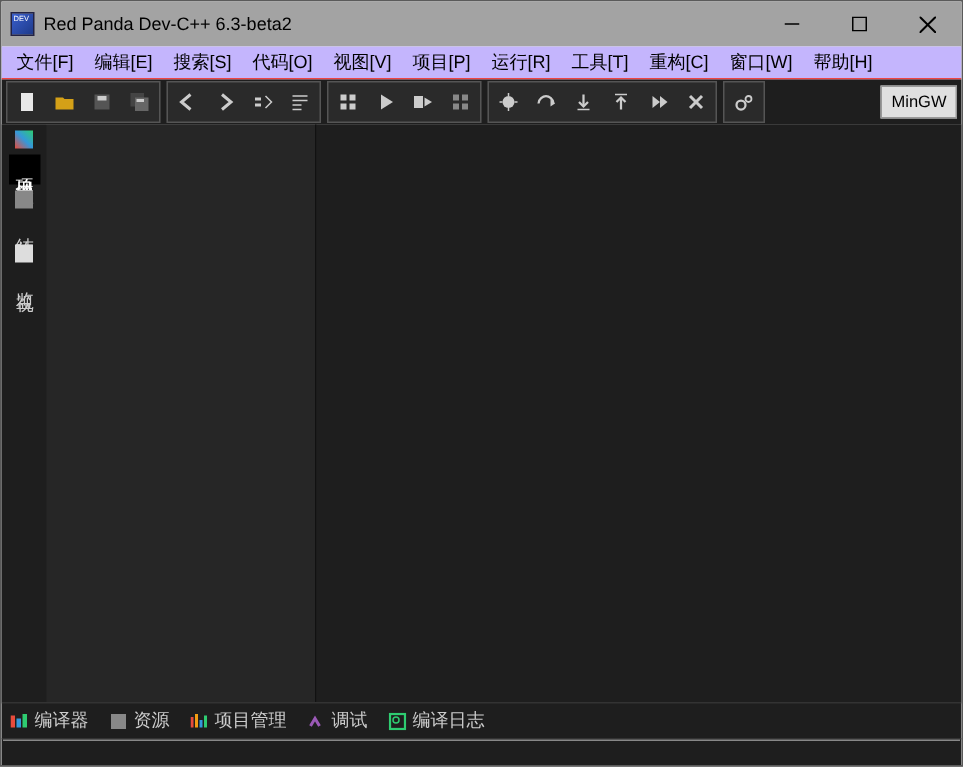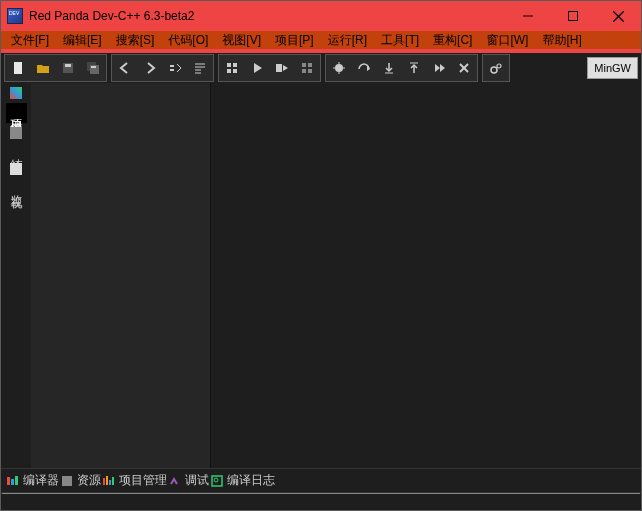--- a/index.html
+++ b/index.html
@@ -1,38 +1,38 @@
 <!DOCTYPE html>
 <html><head>
 <meta charset="utf-8">
 <style>
 * { margin: 0; padding: 0; box-sizing: border-box; font-family: "Microsoft YaHei", "SimSun", sans-serif; }
 body { width: 642px; height: 511px; background: #fff; border: 1px solid #5a5a5a; overflow: hidden; display: flex; flex-direction: column; }
-.titlebar { height: 30px; background: #ef4444; display: flex; align-items: center; padding-left: 6px; }
+.titlebar { height: 30px; background: #a3a3a3; display: flex; align-items: center; padding-left: 6px; }
 .app-icon { width: 16px; height: 16px; background: linear-gradient(135deg,#3a5fcd,#1e3a8a); border:1px solid #224; display:inline-block; margin-right:6px; position:relative; }
 .app-icon::after{content:"DEV";position:absolute;font-size:5px;color:#fff;top:1px;left:1px;}
 .title-text { font-size: 12px; color: #000; flex:1; }
 .winbtns { display:flex; height:100%; }
 .winbtn { width:45px; display:flex; align-items:center; justify-content:center; font-size:13px; color:#000; }
 .winbtn.close{width:46px;}
-.menubar { height:22px; background:#c2410c; display:flex; align-items:center; padding-left:4px; gap:2px; border-bottom:4px solid #ef4444;}
+.menubar { height:22px; background:#c4b5fd; display:flex; align-items:center; padding-left:4px; gap:2px; border-bottom:1px solid #ef4444;}
 .menuitem { font-size:12px; color:#000; padding:2px 6px; }
 .toolbar { height:30px; background:#1e1e1e; display:flex; align-items:center; padding:2px 3px; gap:1px; }
 .tbtn { width:24px; height:24px; display:flex; align-items:center; justify-content:center; color:#d0d0d0; }
 .tbtn svg{width:14px;height:14px;}
 .tgroup{display:flex;align-items:center;border:1px solid #555;background:#2a2a2a;padding:1px;gap:1px;margin-right:3px;}
 .mingw{background:#e0e0e0;color:#000;font-size:11px;padding:2px 6px;border:1px solid #999;height:22px;display:flex;align-items:center;}
 .workspace{flex:1;display:flex;background:#1e1e1e;min-height:0;}
 .sidebar{width:30px;background:#1e1e1e;display:flex;flex-direction:column;align-items:center;padding-top:4px;gap:4px;}
 .vtab{writing-mode:vertical-rl;font-size:12px;color:#ccc;padding:6px 2px;letter-spacing:2px;}
 .vtab.active{background:#000;color:#fff;}
 .sq{width:12px;height:12px;display:inline-block;}
 .panel-left{width:180px;background:#262626;border-right:1px solid #111;}
 .editor{flex:1;background:#1e1e1e;}
-.bottom-tabs{height:24px;background:#1e1e1e;display:flex;align-items:center;padding-left:6px;gap:2px;border-top:1px solid #333;}
+.bottom-tabs{height:24px;background:#1e1e1e;display:flex;align-items:center;padding-left:6px;gap:14px;border-top:1px solid #333;}
 .btab{font-size:12px;color:#ccc;display:flex;align-items:center;gap:4px;}
 .bicon{width:12px;height:12px;}
 .statusbar{height:18px;background:#1e1e1e;border-top:1px solid #333;}
 .statusbar-inner{height:100%;border-top:1px solid #888;margin:0 1px;}
 </style>
 </head>
 <body>
 
 <div class="titlebar">
   <span class="app-icon"></span>

